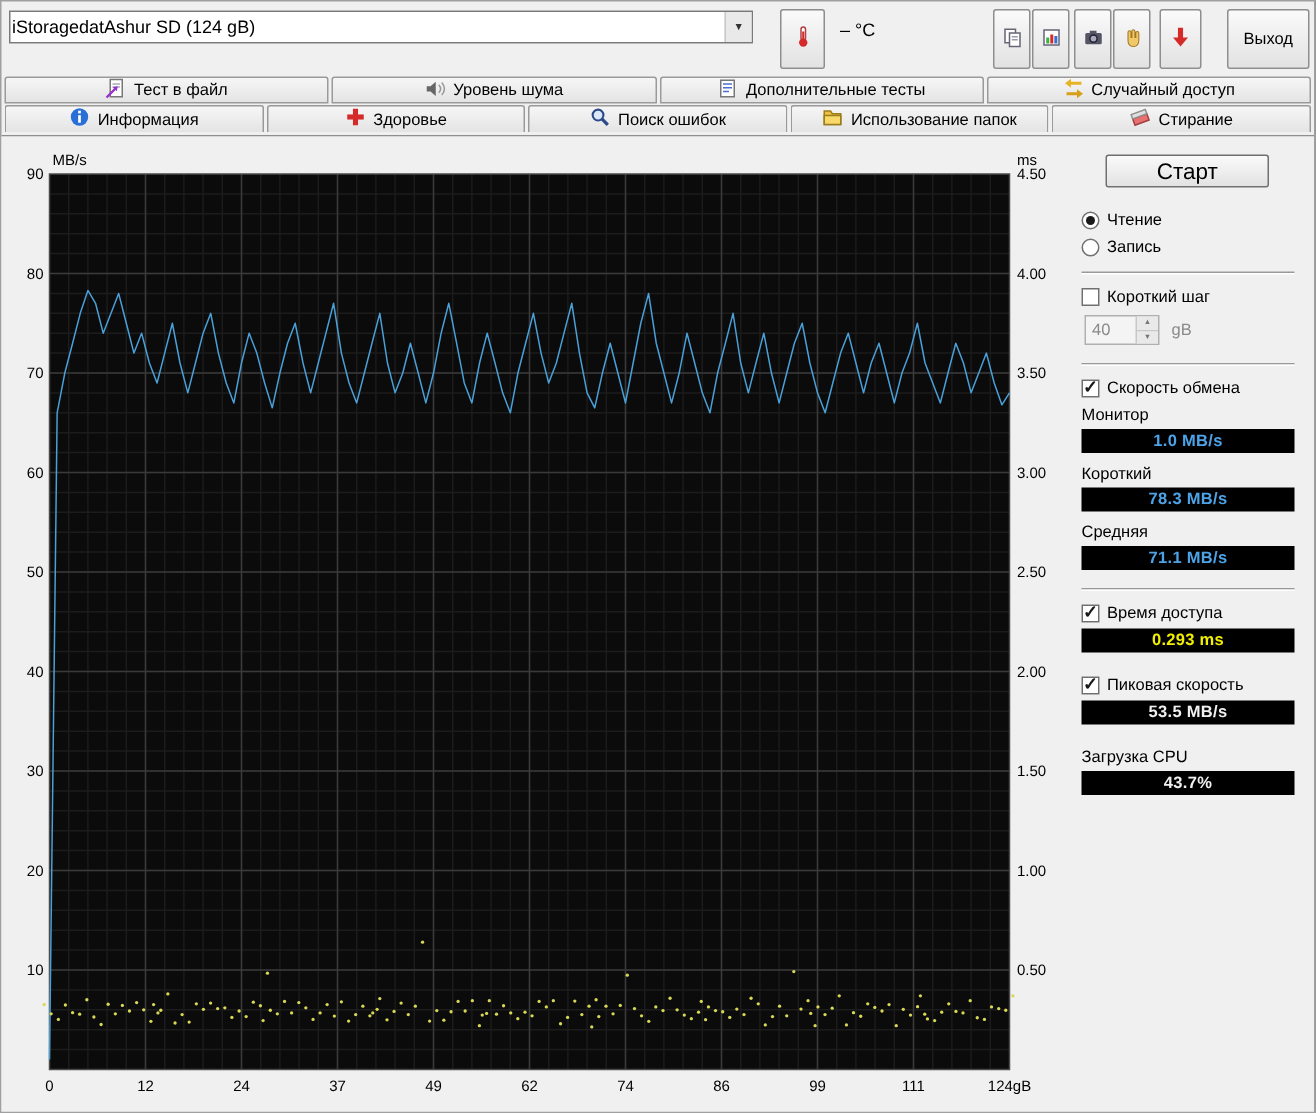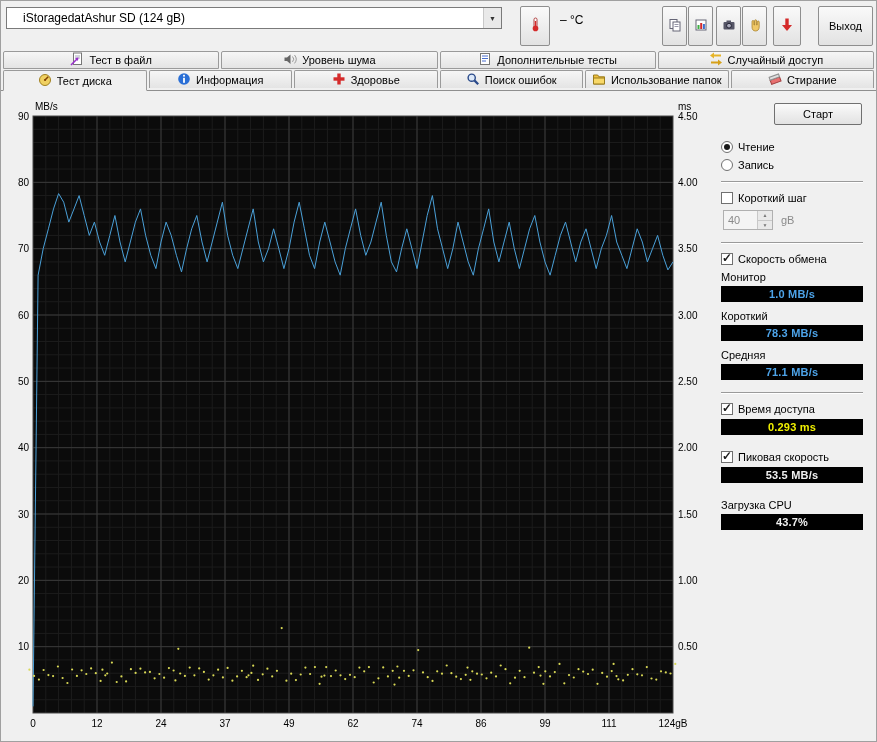--- a/index.html
+++ b/index.html
@@ -19,21 +19,21 @@
   }
 
   
   .topbar { position: absolute; top: 0; left: 0; right: 0; height: 42px; }
   .combo {
     position: absolute; left: 5px; top: 6px; width: 496px; height: 22px;
     background: #fff; border: 1px solid #7a7a7a;
     display: flex; align-items: center;
     cursor: default;
   }
-  .combo-text { flex: 1; padding: 0 16px; font-size: 12px; white-space: nowrap; overflow: hidden; }
+  .combo-text { flex: 1; padding: 0 1px; font-size: 12px; white-space: nowrap; overflow: hidden; }
   .combo-arrow {
     width: 18px; height: 100%; background: #e9e9e9; border-left: 1px solid #c8c8c8;
     display: flex; align-items: center; justify-content: center; font-size: 7px; color: #333;
   }
   .tb-btn {
     position: absolute; top: 5px; height: 40px;
     background: linear-gradient(#fafafa,#e2e2e2);
     border: 1px solid #8e8e8e; border-radius: 2px;
     display: flex; align-items: center; justify-content: center;
   }
@@ -58,24 +58,24 @@
   }
   .tab svg { flex: none; }
 
   
   .content { position: absolute; top: 90px; left: 0; right: 0; bottom: 0; background: #f0f0f0; }
   #chart-svg { position: absolute; left: 0; top: 6px; }
 
   
   .panel { position: absolute; left: 712px; top: 10px; width: 158px; padding: 0 8px; display: flex; flex-direction: column; }
   .start-btn {
-    align-self: flex-end; width: 88px; height: 22px; margin: 2px 1px 14px 0;
+    align-self: flex-end; width: 109px; height: 22px; margin: 2px 17px 14px 0;
     background: linear-gradient(#fafafa,#e2e2e2);
     border: 1px solid #707070; border-radius: 2px;
-    font-family: "Liberation Sans", sans-serif; font-size: 11px;
+    font-family: "Liberation Sans", sans-serif; font-size: 15px;
   }
   .ctl-row { display: flex; align-items: center; gap: 5px; height: 15px; margin-bottom: 3px; }
   .radio {
     width: 12px; height: 12px; border-radius: 50%; background: #fff;
     border: 1px solid #707070; position: relative; flex: none;
   }
   .radio.checked::after {
     content: ""; position: absolute; left: 2px; top: 2px; width: 6px; height: 6px;
     border-radius: 50%; background: #1a1a1a;
   }
@@ -218,30 +218,20 @@
           <path d="M13 10.5 l-4 -3 v6 z" fill="#d6a018"></path>
           <path d="M12 3.5 L4 3.5" stroke="#e6b428" stroke-width="2"></path>
           <path d="M1 3.5 l4 -3 v6 z" fill="#e6b428"></path>
         </svg>
       </span>
       <span>Случайный доступ</span>
     </div>
   </div>
 
   <div class="tabrow tabrow2">
-    <div class="tab active">
-      <span>
-        <svg width="14" height="14" viewBox="0 0 14 14">
-          <circle cx="7" cy="7" r="5.5" fill="#f0d060" stroke="#a08020"></circle>
-          <path d="M7 7 L10.2 3.8" stroke="#804000" stroke-width="1.5"></path>
-          <circle cx="7" cy="7" r="1.1" fill="#804000"></circle>
-        </svg>
-      </span>
-      <span>Тест диска</span>
-    </div>
     <div class="tab">
       <span>
         <svg width="14" height="14" viewBox="0 0 14 14">
           <circle cx="7" cy="7" r="5.8" fill="#2a6fd6"></circle>
           <rect x="6.1" y="5.8" width="1.8" height="5" fill="#fff"></rect>
           <rect x="6.1" y="2.8" width="1.8" height="1.8" fill="#fff"></rect>
         </svg>
       </span>
       <span>Информация</span>
     </div>

